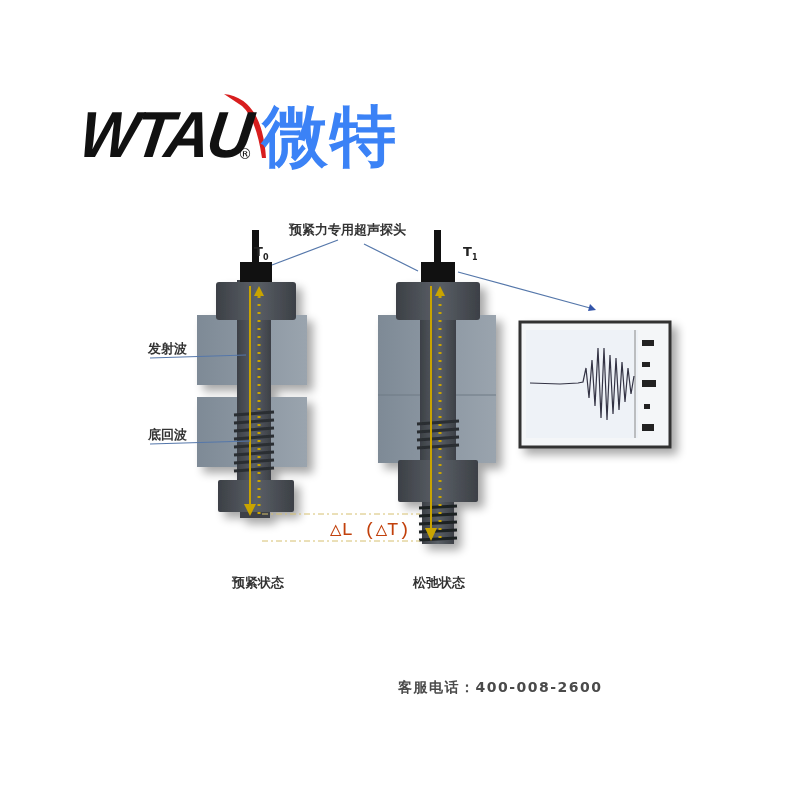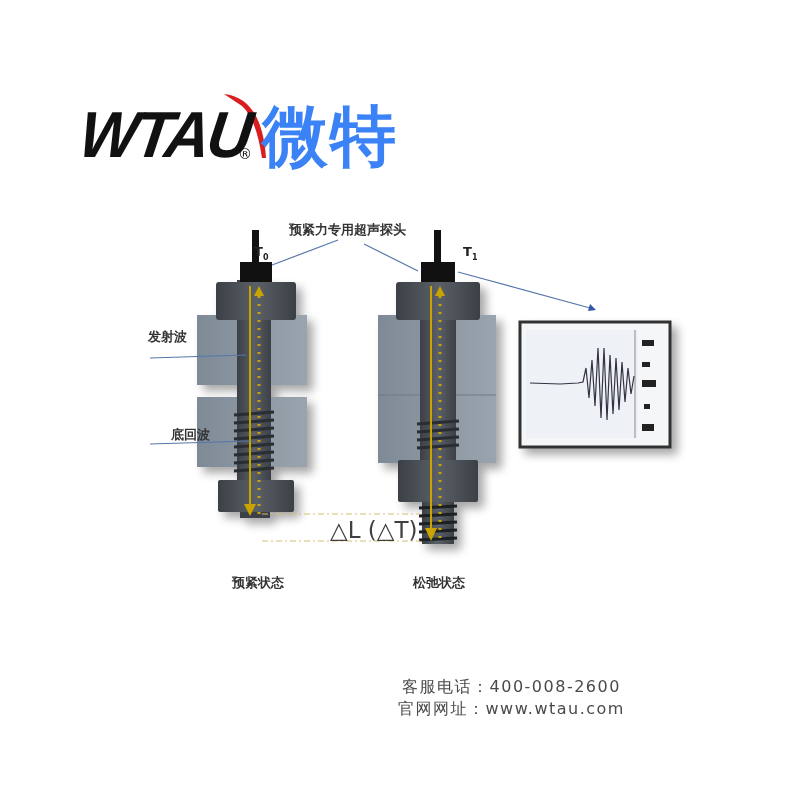--- a/index.html
+++ b/index.html
@@ -9,21 +9,21 @@
   
   .logo-wtau { left:80px; top:104px; font-family:"Liberation Sans", sans-serif; font-weight:900;
                font-style:italic; font-size:62px; letter-spacing:-3px; color:#111; transform:skewX(-8deg) scaleY(1.05); line-height:1; }
   .logo-reg { left:238px; top:146px; font-size:14px; color:#111; }
   .logo-cn { left:262px; top:104px; font-size:66px; font-weight:bold; color:#3b82f6; line-height:1; letter-spacing:2px; }
   .logo-flag { left:222px; top:92px; }
   
   .lbl { font-size:13px; color:#333; font-weight:bold; }
   .tlabel { font-size:13px; font-weight:bold; color:#222; }
   .tlabel sub { font-size:8px; }
-  .contact { font-size:16px; font-weight:normal; color:#4a4a4a; letter-spacing:1.5px; line-height:22px;text-align:center; }
+  .contact { font-size:14px; font-weight:bold; color:#4a4a4a; letter-spacing:1.5px; line-height:22px; }
 </style>
 </head>
 <body>
 
 <svg class="abs logo-flag" width="50" height="70" viewBox="0 0 50 70">
   <path d="M2 2 Q40 6 44 66 L40 66 Q34 26 20 14 Z" fill="#d81e1e"></path>
 </svg>
 <div class="abs logo-wtau">WTAU</div>
 <div class="abs logo-reg">®</div>
 <div class="abs logo-cn">微特</div>
@@ -131,22 +131,21 @@
   </g>
 </svg>
 
 <div class="abs lbl" style="left:289px;top:221px;">预紧力专用超声探头</div>
 <div class="abs tlabel" style="left:214px;top:244px;margin-left:40px;">
   <span>T</span><sub>0</sub>
 </div>
 <div class="abs tlabel" style="left:463px;top:244px;text-align:center;">
   <span>T</span><sub>1</sub>
 </div>
-<div class="abs lbl" style="left:148px;top:328px;">发射波</div>
-<div class="abs lbl" style="left:148px;top:426px;margin-left:23px;">底回波</div>
-<div class="abs" style="left:330px;top:517px;font-size:23px;color:#404040;">△L (△T)</div>
+<div class="abs lbl" style="left:148px;top:340px;">发射波</div>
+<div class="abs lbl" style="left:148px;top:426px;">底回波</div>
+<div class="abs" style="left:330px;top:517px;font-size:19px;color:#c2410c;font-family:Liberation Mono, monospace;">△L (△T)</div>
 <div class="abs lbl" style="left:232px;top:574px;">预紧状态</div>
 <div class="abs lbl" style="left:413px;top:574px;">松弛状态</div>
 
 <div class="abs contact" style="left:398px;top:676px;">
   <div><span>客服电话：</span><span>400-008-2600</span></div>
-  <div><span>官网网址：</span><span>www.wtau.com</span></div>
 </div>
 
 </body></html>

